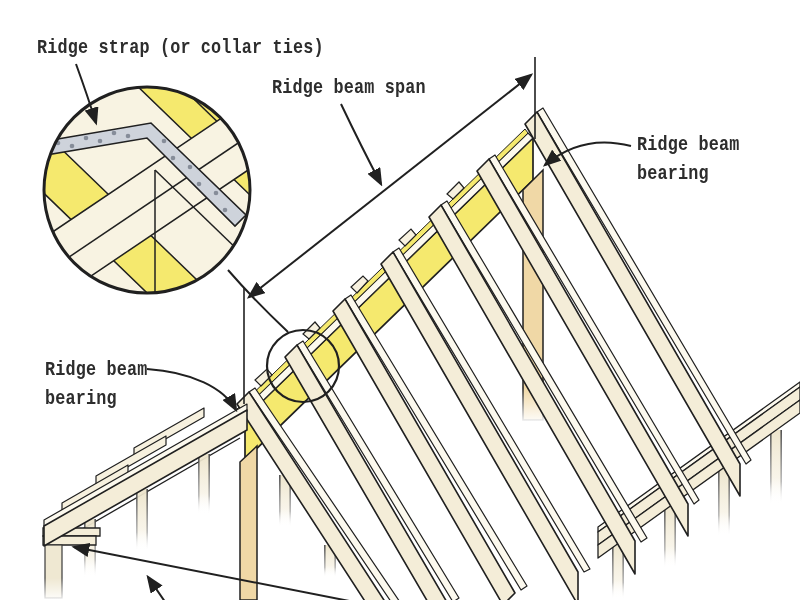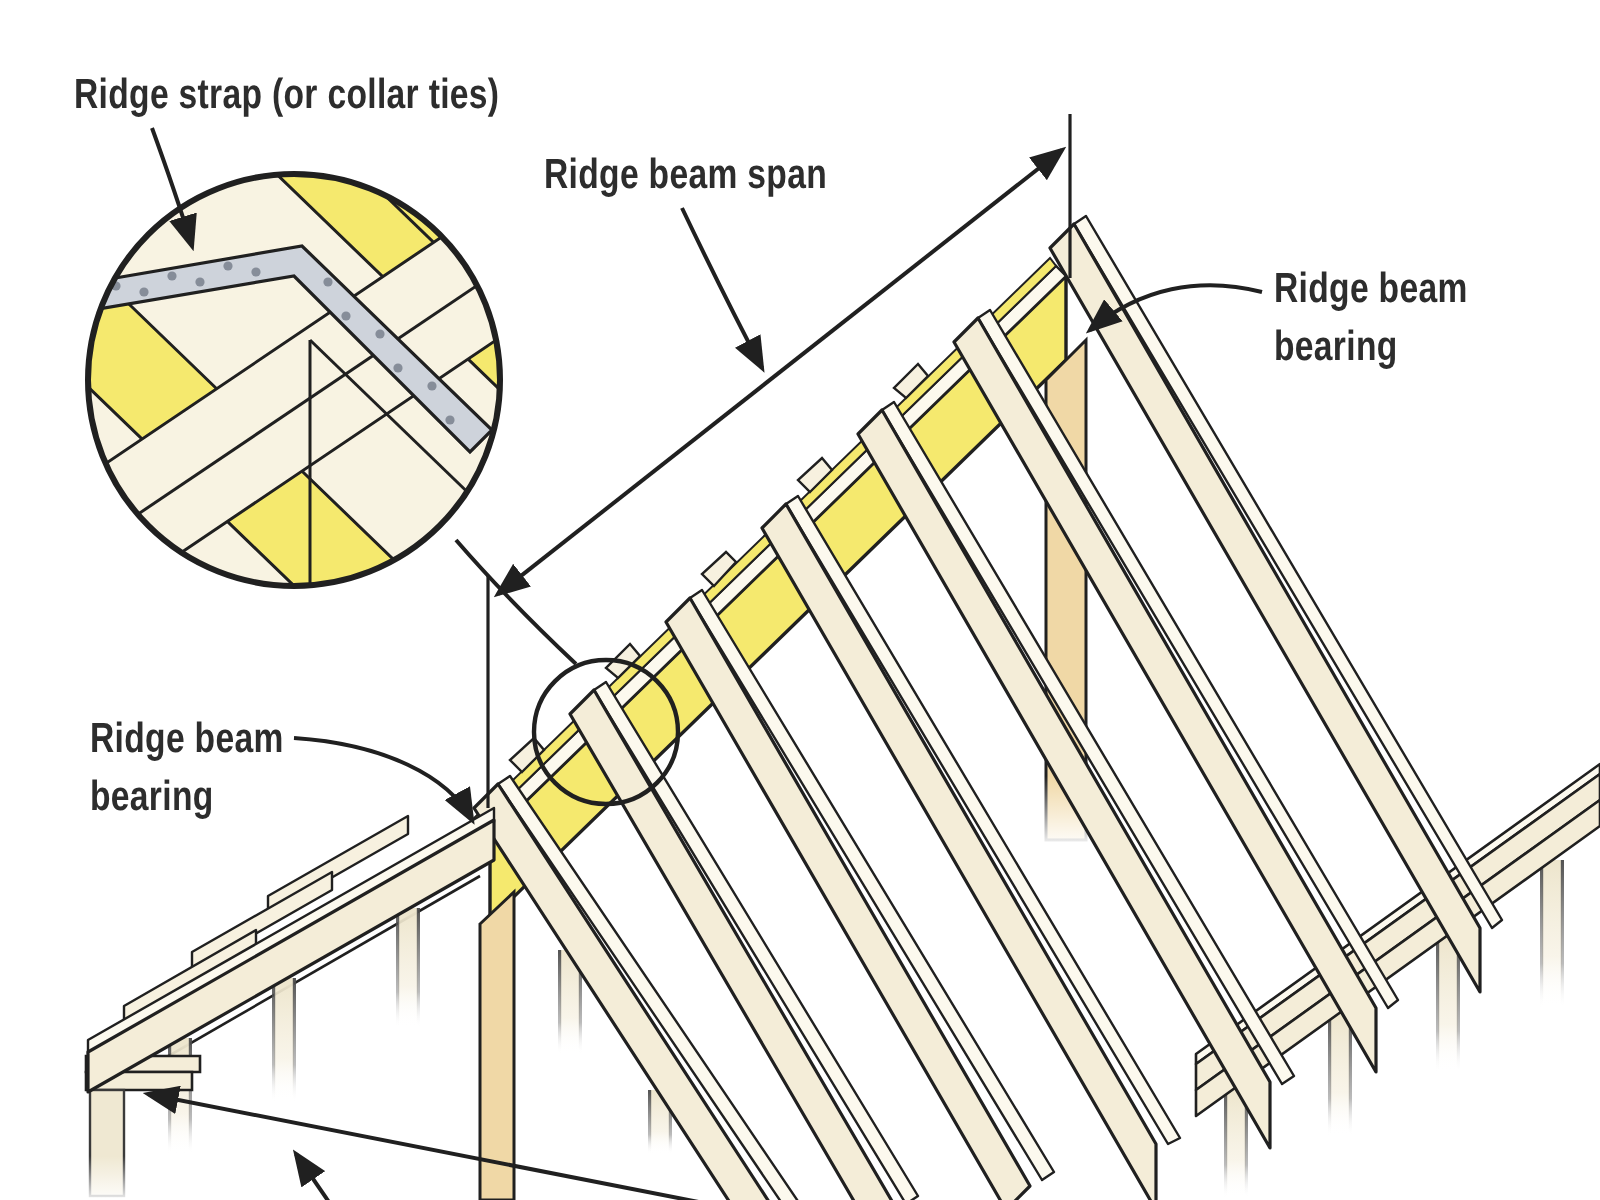--- a/index.html
+++ b/index.html
@@ -1,17 +1,17 @@
 <!DOCTYPE html>
 <html><head>
 <meta charset="utf-8">
 <style>
   html,body{margin:0;padding:0;background:#fff;}
   #stage{position:relative;width:800px;height:600px;background:#fff;overflow:hidden;
-         font-family:Liberation Sans, sans-serif;}
+         font-family:Liberation Mono, monospace;}
   svg{position:absolute;left:0;top:0;}
   .lbl{position:absolute;font-weight:700;font-size:21px;line-height:29px;color:#2d2d2d;
        transform:scaleX(.8);transform-origin:0 0;white-space:nowrap;letter-spacing:.2px;}
 </style>
 </head>
 <body>
 
 <div id="stage">
 
 <svg width="800" height="600" viewBox="0 0 800 600">

